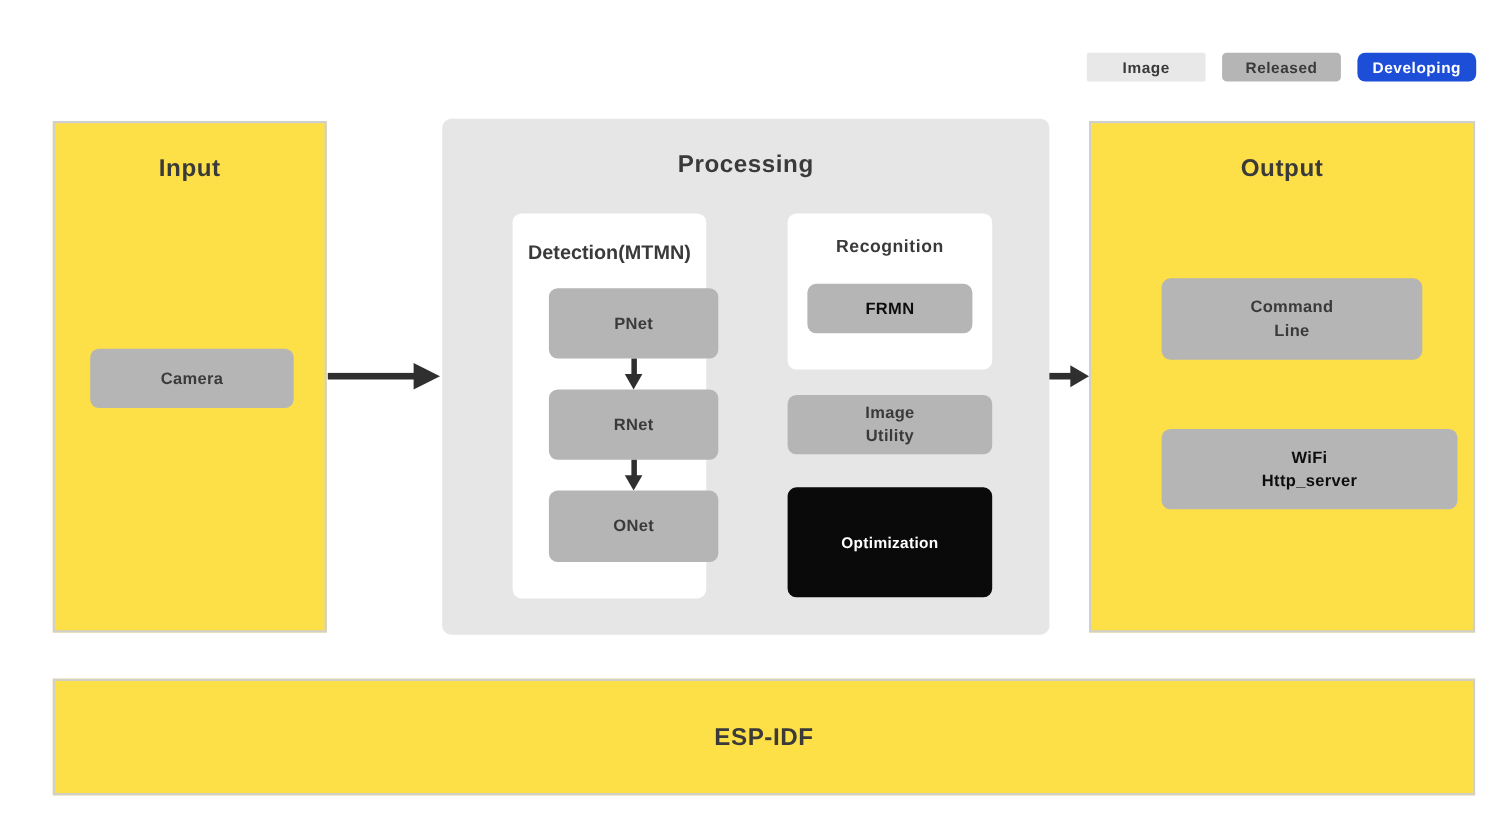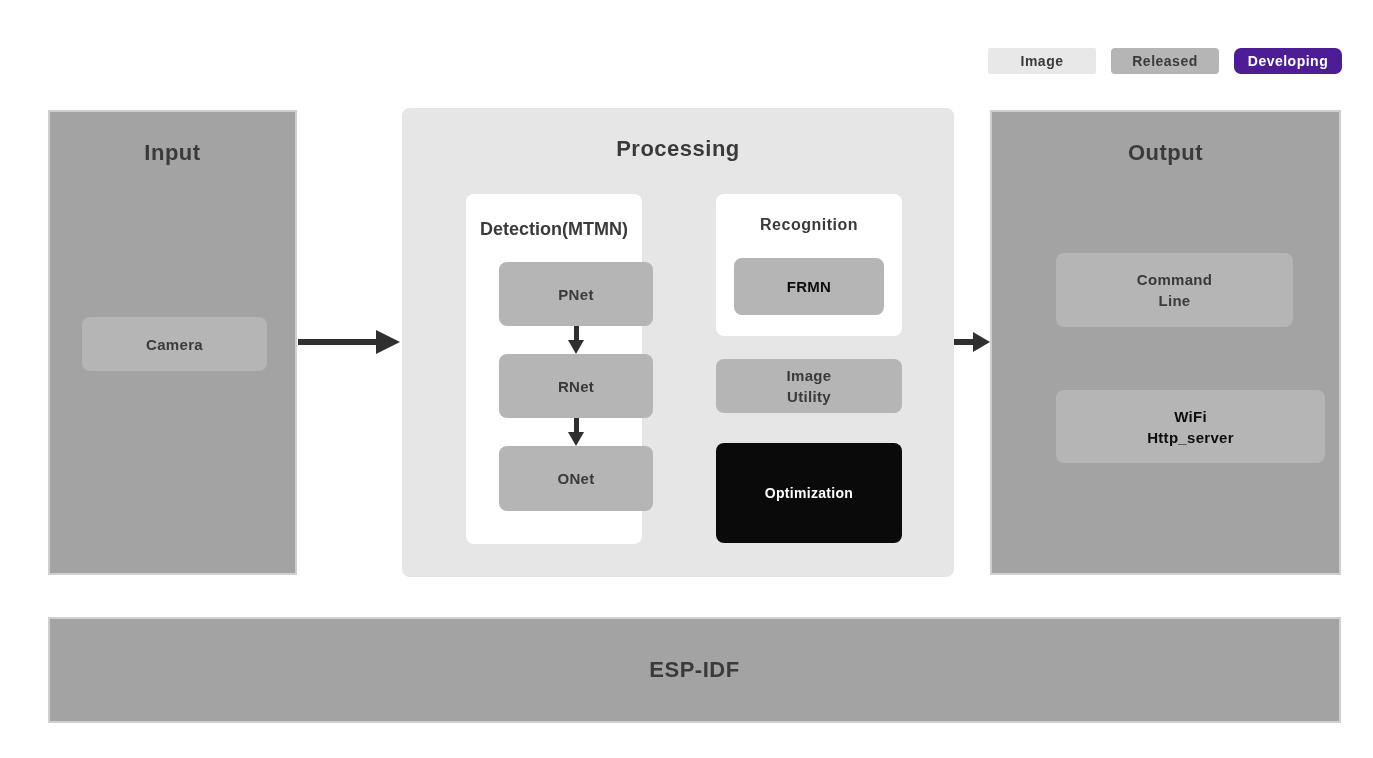--- a/index.html
+++ b/index.html
@@ -23,26 +23,26 @@
   .legend-item {
     width: 108px; height: 26px;
     display: flex; align-items: center; justify-content: center;
     font-size: 14px; font-weight: bold;
     letter-spacing: 0.5px;
     color: #3a3a3a;
     border-radius: 4px;
   }
   .legend-core { background: #e8e8e8; border-radius: 2px; }
   .legend-released { background: #b5b5b5; }
-  .legend-developing { background: #4c1d95; color: #ffffff; border-radius: 7px; }
+  .legend-developing { background: #1d4ed8; color: #ffffff; border-radius: 7px; }
 
   
   .panel {
     position: absolute;
-    background: #a3a3a3;
+    background: #fde047;
     border: 2px solid #cfcfcf;
   }
   .panel-title {
     margin-top: 28px;
     text-align: center;
     font-size: 22px;
     font-weight: bold;
     color: #3a3a3a;
     letter-spacing: 0.5px;
   }
@@ -94,21 +94,21 @@
   .node-dark {
     background: #0a0a0a;
     color: #ffffff;
     font-size: 14px;
   }
 
   .node-camera  { left: 32px; top: 205px; width: 185px; height: 54px; }
   .node-pnet { left: 33px; top: 68px;  width: 154px; height: 64px; }
   .node-rnet { left: 33px; top: 160px; width: 154px; height: 64px; }
   .node-onet { left: 33px; top: 252px; width: 154px; height: 65px; }
-  .node-frmn { left: 18px; top: 64px;  width: 150px; height: 57px; }
+  .node-frmn { left: 18px; top: 64px;  width: 150px; height: 45px; }
   .node-image-utility { left: 314px; top: 251px; width: 186px; height: 54px; }
   .node-optimization  { left: 314px; top: 335px; width: 186px; height: 100px; }
   .node-command-line  { left: 64px; top: 141px; width: 237px; height: 74px; }
   .node-wifi          { left: 64px; top: 278px; width: 269px; height: 73px; }
 
   
   .harrow { position: absolute; }
   .harrow .shaft {
     position: absolute;
     background: #2f2f2f;

